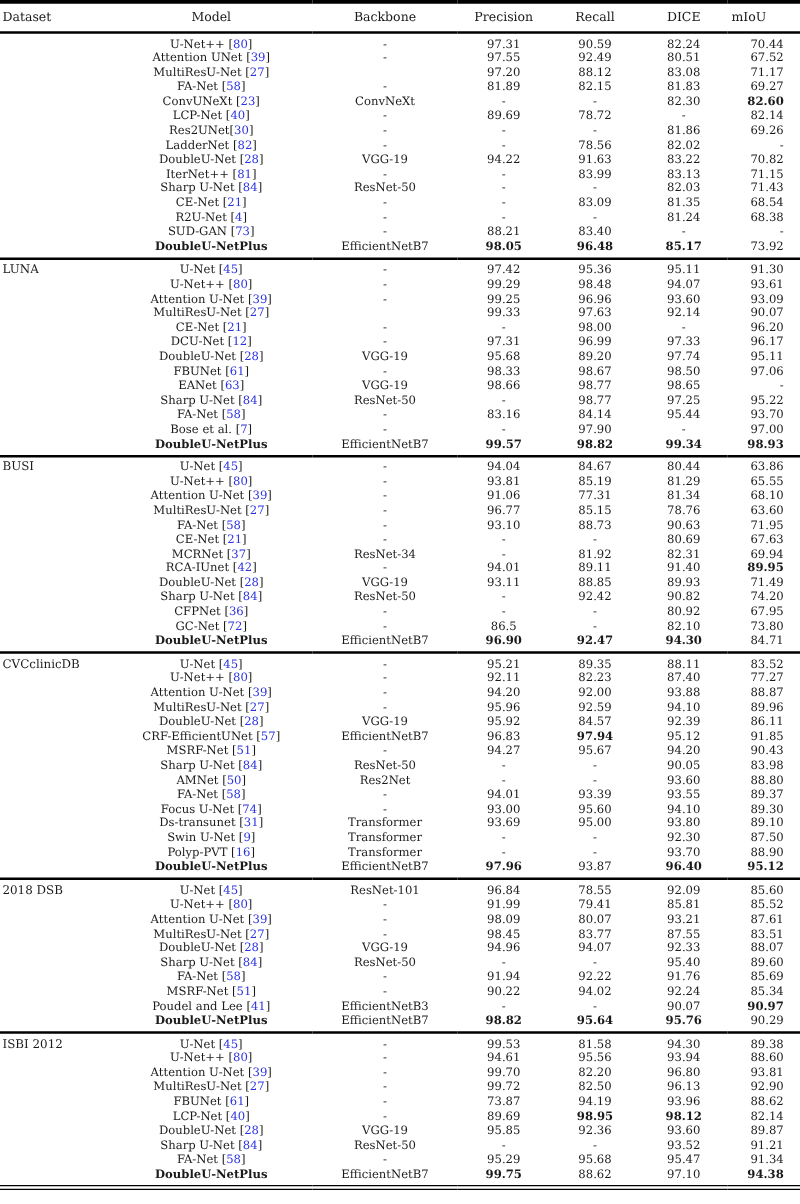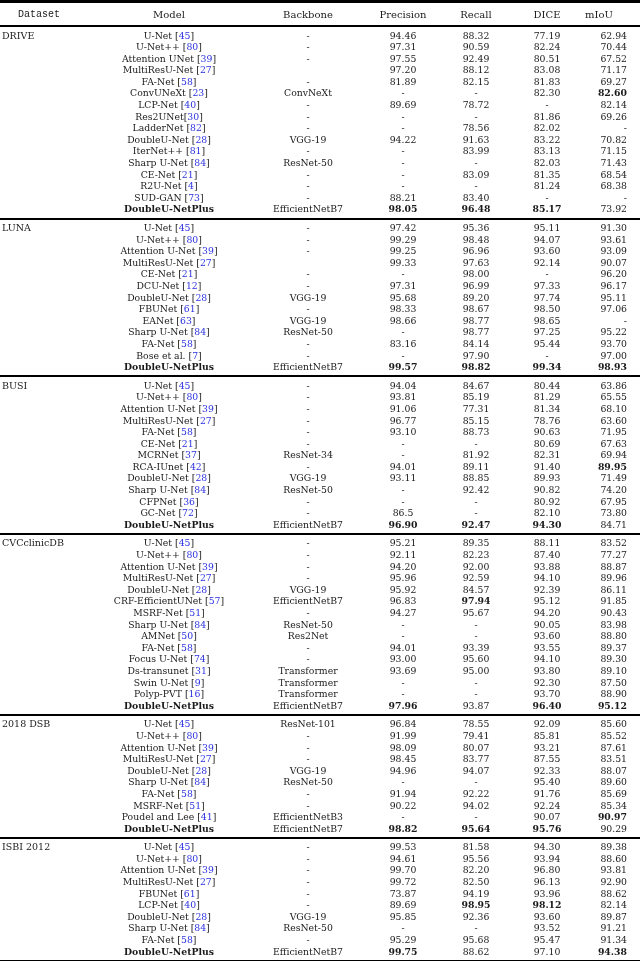--- a/index.html
+++ b/index.html
@@ -8,21 +8,21 @@
     font-family:"DejaVu Serif", serif; color:#1a1a1a; background:#fff;
   }
   table#tbl {
     width:640px; table-layout:fixed; border-collapse:collapse;
     border-top:3px solid #000; border-bottom:4px double #000;
   }
   thead th {
     font-weight:400; font-size:10px; color:#1a1a1a;
     padding:6px 0 5px 0; border-bottom:2px solid #000; white-space:nowrap;
   }
-  th.h-dataset { text-align:left; padding-left:18px;font-family:Liberation Mono, monospace; }
+  th.h-dataset { text-align:left; padding-left:2px; }
   th.h-mid { }
   th.h-miou { text-align:right; padding-right:27px; }
   tbody + tbody { border-top:2px solid #000; }
   td {
     font-size:9.3px; line-height:11.6px; padding:0;
     white-space:nowrap; overflow:hidden; vertical-align:middle;
   }
   tbody tr:first-child td { padding-top:2.5px; }
   tbody tr:last-child  td { padding-bottom:2.5px; }
   .c-dataset { text-align:left; padding-left:2px; font-size:9.5px; }
@@ -51,29 +51,20 @@
         <th class="h-mid">Model</th>
         <th class="h-mid">Backbone</th>
         <th class="h-mid">Precision</th>
         <th class="h-mid">Recall</th>
         <th class="h-mid">DICE</th>
         <th class="h-miou">mIoU</th>
       </tr>
     </thead>
   <tbody class="section">
         <tr>
-          <td class="c-dataset">DRIVE</td>
-          <td class="c-model"><span>U-Net</span> [<a class="cite">45</a>]</td>
-          <td class="c-backbone">-</td>
-          <td class="c-metric">94.46</td>
-          <td class="c-metric">88.32</td>
-          <td class="c-metric">77.19</td>
-          <td class="c-metric c-miou">62.94</td>
-        </tr>
-        <tr>
           <td class="c-dataset"></td>
           <td class="c-model"><span>U-Net++</span> [<a class="cite">80</a>]</td>
           <td class="c-backbone">-</td>
           <td class="c-metric">97.31</td>
           <td class="c-metric">90.59</td>
           <td class="c-metric">82.24</td>
           <td class="c-metric c-miou">70.44</td>
         </tr>
         <tr>
           <td class="c-dataset"></td>

